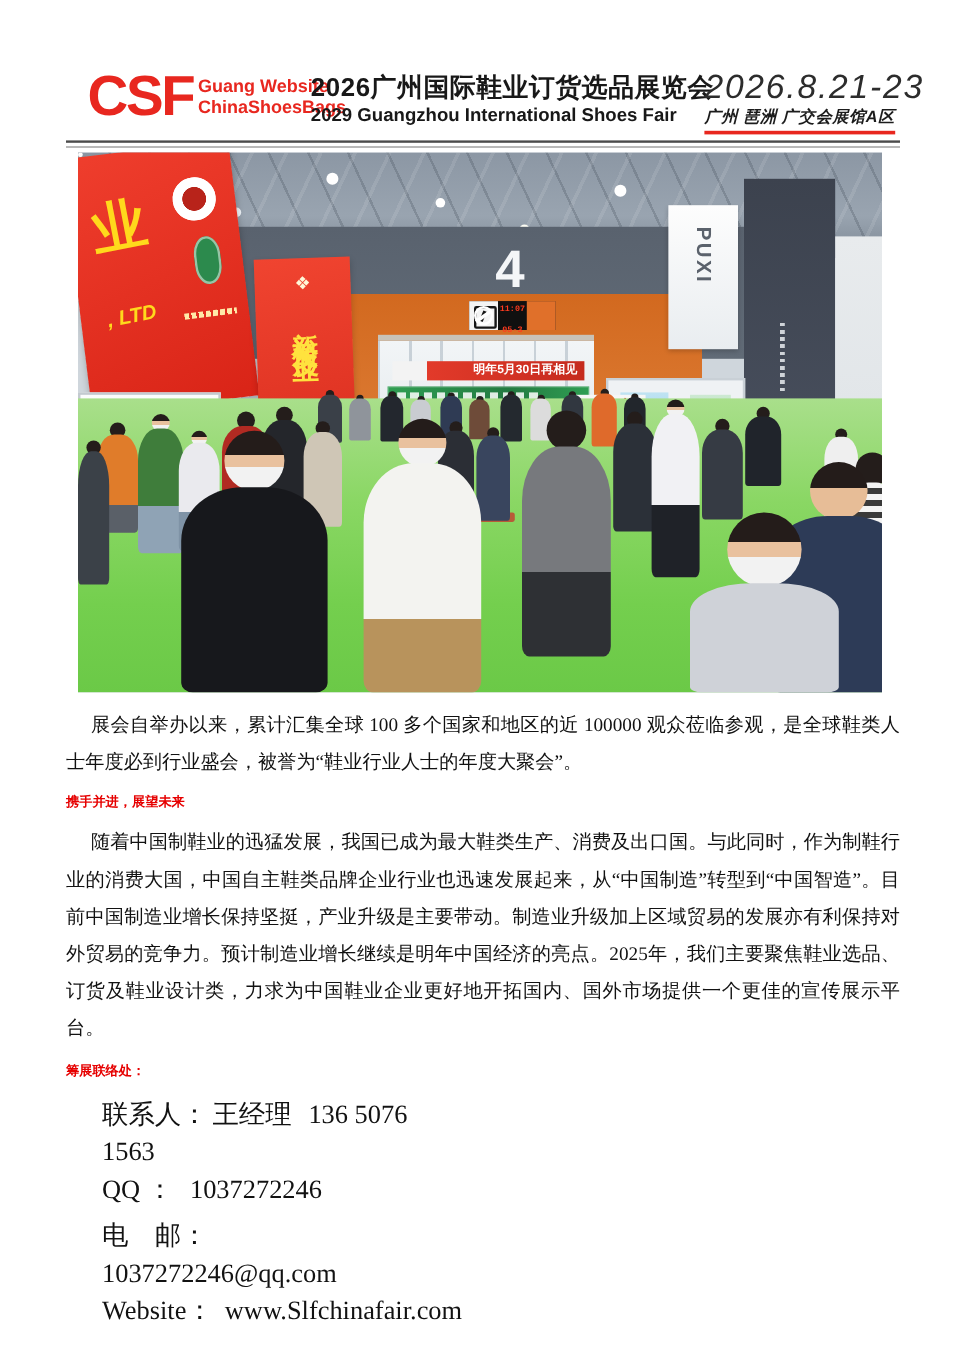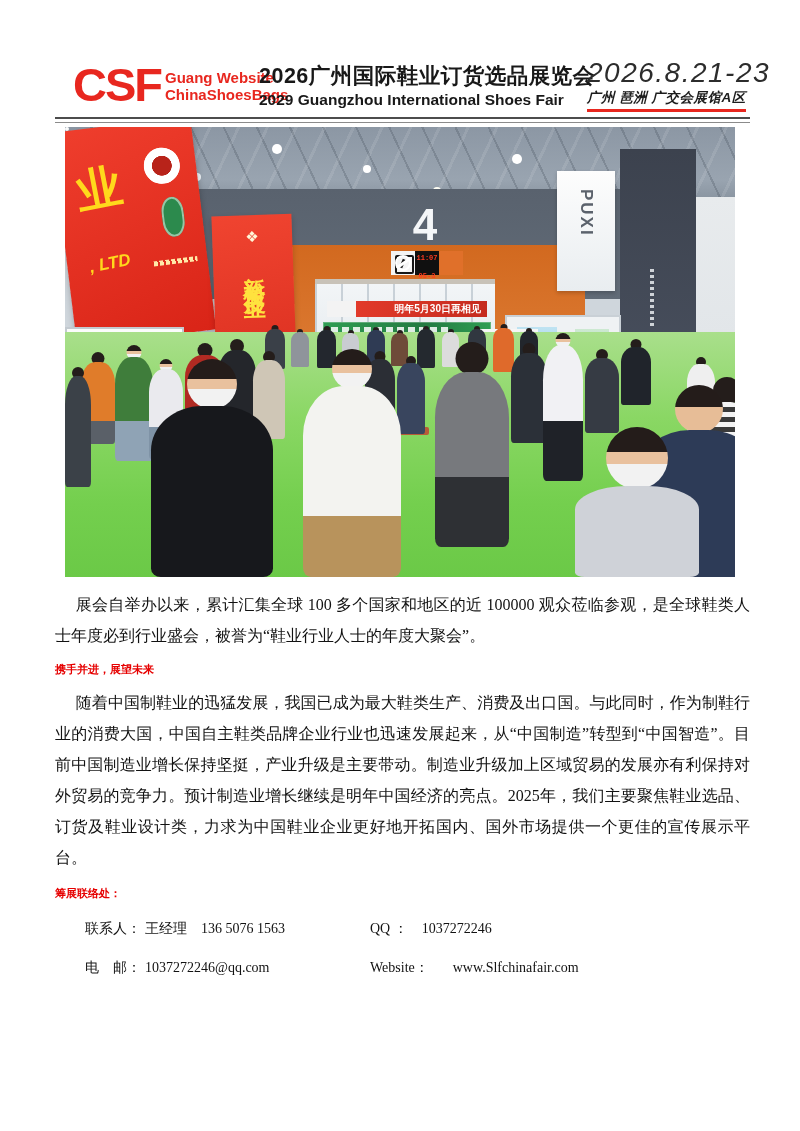--- a/index.html
+++ b/index.html
@@ -1,38 +1,38 @@
 <!DOCTYPE html>
 <html><head>
 <meta charset="utf-8">
 <style>
   html,body{margin:0;padding:0;background:#fff;}
   body{width:800px;height:1131px;font-family:"Liberation Serif","DejaVu Serif",serif;color:#121212;}
   .page{position:relative;width:800px;height:1131px;overflow:hidden;background:#fff;}
   .content{padding:0 50px 0 55px;}
 
   
-  .hd{display:flex;align-items:center;margin:58px 0 0 18px;font-family:"Liberation Sans","DejaVu Sans",sans-serif;}
+  .hd{display:flex;align-items:flex-start;margin:58px 0 0 18px;font-family:"Liberation Sans","DejaVu Sans",sans-serif;}
   .logo{display:flex;align-items:flex-start;width:186px;flex:0 0 auto;}
   .csf{font-size:47px;font-weight:bold;line-height:44px;color:#e8271f;letter-spacing:-2px;}
   .logo-lines{display:flex;flex-direction:column;margin:6px 0 0 4px;color:#e8271f;font-weight:bold;font-size:15px;line-height:17px;letter-spacing:0;}
   .titles{width:322px;flex:0 0 auto;margin-top:2px;}
   .t-cn{font-size:21.5px;font-weight:bold;letter-spacing:0.5px;line-height:27px;color:#181818;white-space:nowrap;}
   .t-en{font-size:15.5px;font-weight:bold;line-height:20px;color:#181818;white-space:nowrap;}
   .when{margin-left:6px;margin-top:0;font-style:italic;}
   .date{font-size:28px;line-height:30px;color:#2c2c2c;letter-spacing:1.5px;font-weight:500;white-space:nowrap;}
   .venue{display:inline-block;font-size:13.5px;font-weight:bold;color:#1c1c1c;letter-spacing:0.5px;border-bottom:3px solid #e8271f;padding-bottom:2px;margin-top:1px;white-space:nowrap;}
   .rule{margin-top:5px;height:3px;border-top:2.5px solid #4c4c4c;border-bottom:1.5px solid #8b8b8b;}
 
   
   .para{margin:10px 0 0 0;font-size:16px;line-height:31px;text-align:justify;color:#121212;}
   .ind3{text-indent:3em;}
   .ind1{text-indent:1.3em;}
   .redh{margin:4px 0 0 0;font-size:11px;line-height:30px;font-weight:bold;color:#e60000;font-family:Liberation Mono, monospace;}
-  .crow{display:flex;margin-left:30px;line-height:31px;font-size:14px;}
+  .crow{display:flex;margin-left:30px;line-height:31px;font-size:22px;flex-direction:column;}
   .crow .cl{width:285px;flex:0 0 auto;}
   .crow .lbl{margin-right:4px;}
   .crow .nm{margin-right:14px;}
 
   
   .photo{position:relative;width:670px;height:450px;margin:0 0 0 10px;overflow:hidden;background:#cfd6dc;}
   .photo *{position:absolute;}
   .ceiling{left:0;top:0;width:670px;height:88px;background:
     repeating-linear-gradient(115deg,rgba(255,255,255,.10) 0 3px,rgba(0,0,0,0) 3px 26px),
     repeating-linear-gradient(65deg,rgba(60,70,82,.25) 0 2px,rgba(0,0,0,0) 2px 30px),
@@ -252,18 +252,18 @@
       </span>
       <span>
         <span class="lbl">QQ ：</span><span style="margin-left:10px;">1037272246</span>
       </span>
     </div>
     <div class="crow" style="margin-top:8px;">
       <span class="cl">
         <span class="lbl">电　邮：</span><span>1037272246@qq.com</span>
       </span>
       <span>
-        <span class="lbl">Website：</span><span style="margin-left:20px;font-family:Liberation Serif, serif;">www.Slfchinafair.com</span>
+        <span class="lbl">Website：</span><span style="margin-left:6px;font-family:Liberation Serif, serif;">www.Slfchinafair.com</span>
       </span>
     </div>
 
   </div>
 </div>
 
 </body></html>

